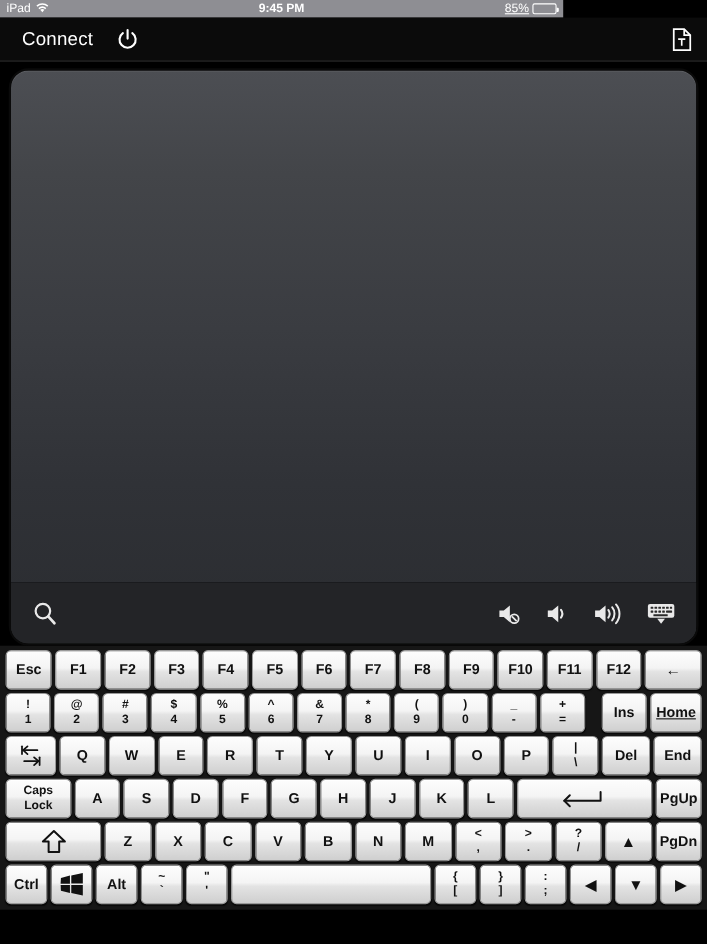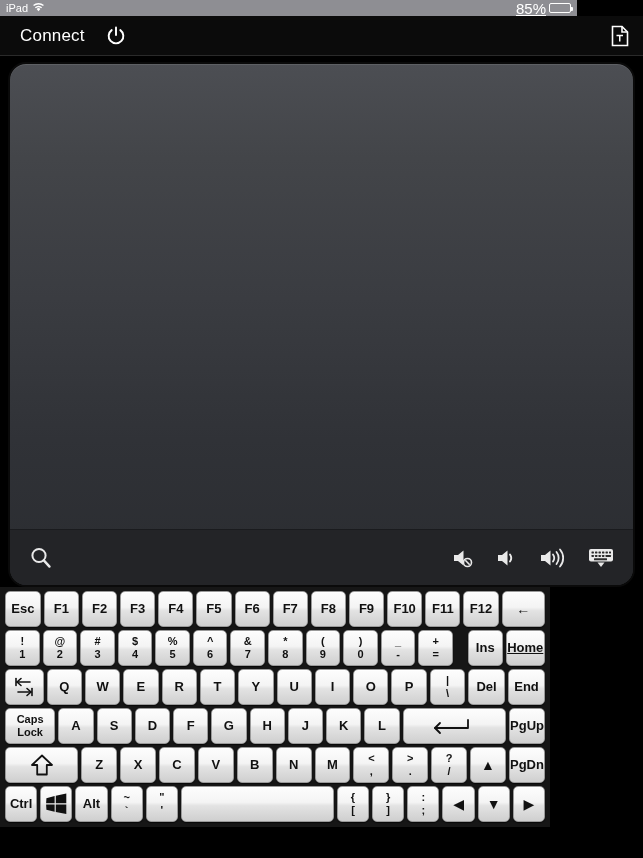--- a/index.html
+++ b/index.html
@@ -5,38 +5,38 @@
   * { box-sizing: border-box; margin: 0; padding: 0; }
   html, body {
     width: 643px; height: 858px;
     background: #000;
     font-family: "Liberation Sans", sans-serif;
     overflow: hidden;
   }
 
   
   #status-bar {
-    height: 16px; width: 577px;
+    height: 16px; width: 512px;
     background: #8e8e93;
     display: flex; align-items: center;
     font-size: 11px; color: #1c1c1e;
     padding: 0 6px;
     position: relative;
   }
   #status-left { display: flex; align-items: center; gap: 4px; }
   #status-center {
     position: absolute; left: 0; right: 0; text-align: center;
     font-weight: bold; font-size: 11px; color: #fff;
   }
   #status-right {
     margin-left: auto; display: flex; align-items: center; gap: 3px;
     position: relative; z-index: 2;
   }
   .carrier-label { color: #fff; font-size: 11px; }
-  .batt-label { color: #fff; font-size: 15px; text-decoration: underline; }
+  .batt-label { color: #fff; font-size: 11px; text-decoration: underline; }
   .wifi-ico { display: block; }
   .batt-ico {
     width: 22px; height: 10px; border: 1px solid #fff; border-radius: 2px;
     position: relative; padding: 1px;
   }
   .batt-ico::after {
     content: ""; position: absolute; right: -3px; top: 3px;
     width: 2px; height: 4px; background: #fff; border-radius: 0 1px 1px 0;
   }
   .batt-fill { height: 100%; background: #fff; border-radius: 1px; }
@@ -79,21 +79,21 @@
     border-top: 1px solid #1a1b1e;
     display: flex; align-items: center;
     padding: 0 18px;
     border-radius: 0 0 14px 14px;
   }
   .tp-icon { display: flex; align-items: center; justify-content: center; }
   #tp-right-icons { margin-left: auto; display: flex; align-items: center; gap: 18px; }
 
   
   #keyboard {
-    width: 550px;
+    width: 643px;
     background: #161616;
     padding: 4px 3px 5px 3px;
     display: flex; flex-direction: column; gap: 3px;
   }
   .kb-row { display: flex; gap: 3px; padding: 0 2px; }
   .key {
     flex: 1 1 0;
     height: 36px;
     border-radius: 5px;
     background: linear-gradient(180deg, #fdfdfd 0%, #f4f4f4 45%, #e3e3e3 55%, #cfcfcf 100%);
@@ -119,20 +119,21 @@
   <div id="status-left">
     <span class="carrier-label">iPad</span>
     <span class="wifi-ico">
       <svg width="13" height="10" viewBox="0 0 13 10">
         <path d="M6.5 9.2 4.6 6.9a3 3 0 0 1 3.8 0z" fill="#fff"></path>
         <path d="M2.9 5.2a5.6 5.6 0 0 1 7.2 0l-.9 1.1a4.2 4.2 0 0 0-5.4 0z" fill="#fff"></path>
         <path d="M1.1 3a8.2 8.2 0 0 1 10.8 0l-.9 1.1a6.8 6.8 0 0 0-9 0z" fill="#fff"></path>
       </svg>
     </span>
   </div>
+  <div id="status-center">9:45 PM</div>
   <div id="status-right">
     <span class="batt-label">85%</span>
     <span class="batt-ico">
       <span class="batt-fill" id="batt-fill" style="width: 85%;"></span>
     </span>
   </div>
 </div>
 
 <div id="nav-bar">
   <div id="connect-button">Connect</div>

